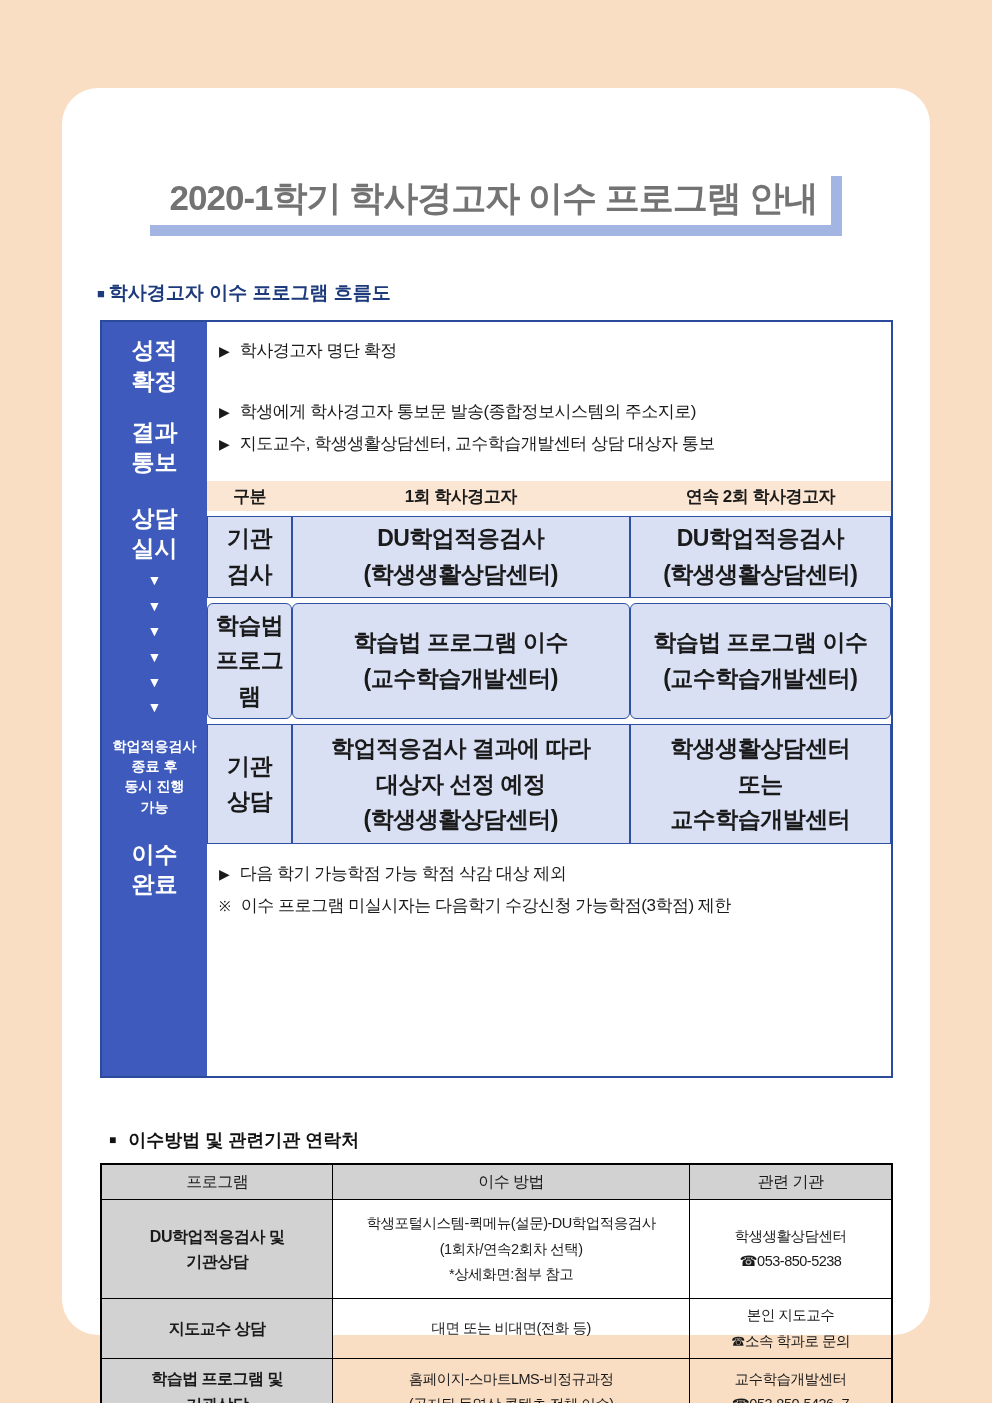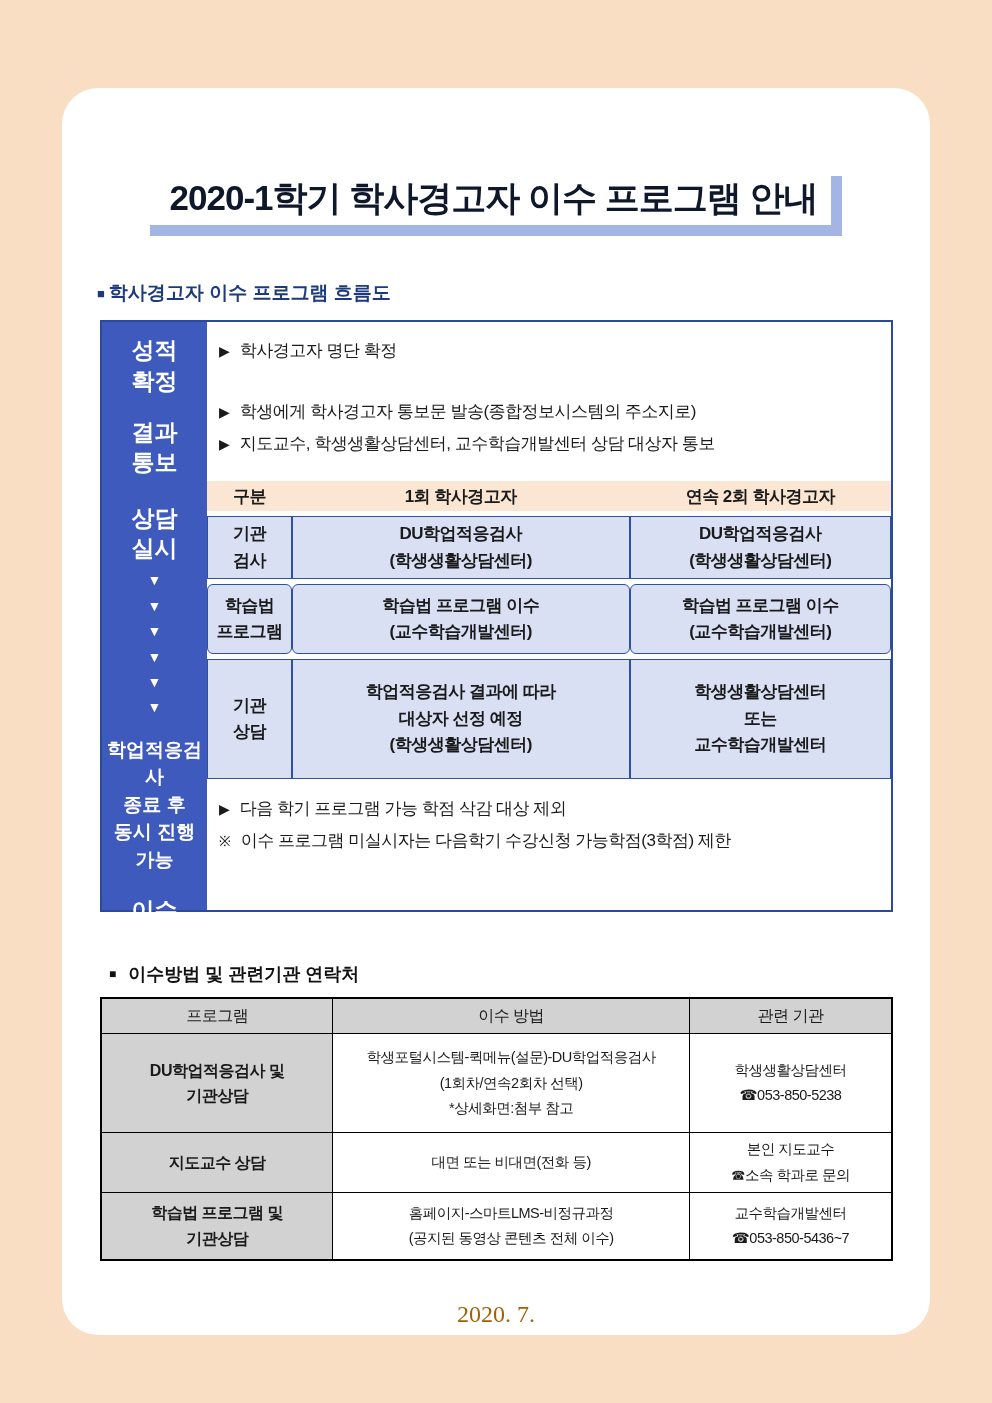--- a/index.html
+++ b/index.html
@@ -17,68 +17,68 @@
   }
   
   .title-block { padding-top:88px; text-align:center; }
   .title-wrap {
     display:inline-block;
     border-bottom:11px solid #a3b6e3;
     border-right:11px solid #a3b6e3;
     padding:2px 14px 7px 20px;
   }
   .title-text {
-    margin:0; font-size:35px; font-weight:bold; color:#0f172a;
+    margin:0; font-size:35px; font-weight:bold; color:#737373;
     letter-spacing:-1px; line-height:1.15;
   }
   
   .subtitle {
     margin:44px 0 14px 35px;
     font-size:19px; font-weight:bold; color:#1c3a7c;
     display:flex; align-items:center;
   }
   .subtitle .sq { font-size:13px; margin-right:4px; }
   
   .flow {
-    margin-left:38px; width:793px; height:592px;
+    margin-left:38px; width:793px; height:758px;
     border:2px solid #2c4a9c; box-sizing:border-box;
     display:flex;
   }
   .flow-sidebar {
     width:105px; flex:0 0 105px; background:#3d5abc; color:#ffffff;
     display:flex; flex-direction:column; align-items:center;
     text-align:center;
   }
   .stage { font-size:23px; font-weight:bold; line-height:1.32; white-space:pre-line; }
   .st1 { margin-top:13px; }
   .st2 { margin-top:21px; }
   .st3 { margin-top:25px; }
   .arrow { margin-top:10px; font-size:14px; line-height:1.1; }
-  .side-note { margin-top:20px; font-size:19px; font-weight:bold; line-height:1.45; white-space:pre-line; }
+  .side-note { margin-top:20px; font-size:14px; font-weight:bold; line-height:1.45; white-space:pre-line; }
   .st4 { margin-top:22px; }
   .flow-content { flex:1; background:#ffffff; display:flex; flex-direction:column; box-sizing:border-box; }
   .fsec { padding-left:12px; }
   .fsec-1 { padding-top:17px; height:58px; }
   .fsec-2 { padding-top:3px; height:78px; }
   .fsec-4 { padding-top:13px; }
   .fitem { display:flex; align-items:baseline; margin-bottom:9px; }
   .fitem .b { font-size:14px; margin-right:10px; flex:0 0 auto; }
   .fitem .t { font-size:17px; font-weight:normal; letter-spacing:-0.5px; }
   
   table.inner {
     width:100%; border-collapse:separate; border-spacing:0 5px;
     table-layout:fixed; margin-top:-2px;
   }
   table.inner th {
     background:#fbe5d3; font-size:17px; font-weight:bold;
     height:30px; padding:0; border:none; letter-spacing:-0.5px;
   }
   table.inner td {
     background:#d9e0f4; border:1px solid #3050a5;
-    text-align:center; font-size:17px; font-weight:bold;
+    text-align:center; font-size:23px; font-weight:bold;
     line-height:1.55; padding:4px 2px; letter-spacing:-0.5px;
     white-space:pre-line;
   }
   .colw-label { width:12.4%; }
   .colw-c1 { width:49.4%; }
   .colw-c2 { width:38.2%; }
   td.h1 { height:52px; }
   td.h2 { height:52px; }
   td.h3 { height:60px;border-radius:6px; }
   td.h4 { height:110px; }
@@ -215,21 +215,21 @@
           <td class="h4">학생생활상담센터
 또는
 교수학습개발센터</td>
         </tr>
       </tbody>
         </table>
 
       <div class="fsec fsec-4">
         <div class="fitem">
           <span class="b">▶</span>
-          <span class="t">다음 학기 프로그램 가능 학점 삭감 대상 제외</span>
+          <span class="t">다음 학기 가능학점 가능 학점 삭감 대상 제외</span>
         </div>
         <div class="fitem">
           <span class="b">※</span>
           <span class="t">이수 프로그램 미실시자는 다음학기 수강신청 가능학점(3학점) 제한</span>
         </div>
       </div>
 
     </div>
   </div>
 

